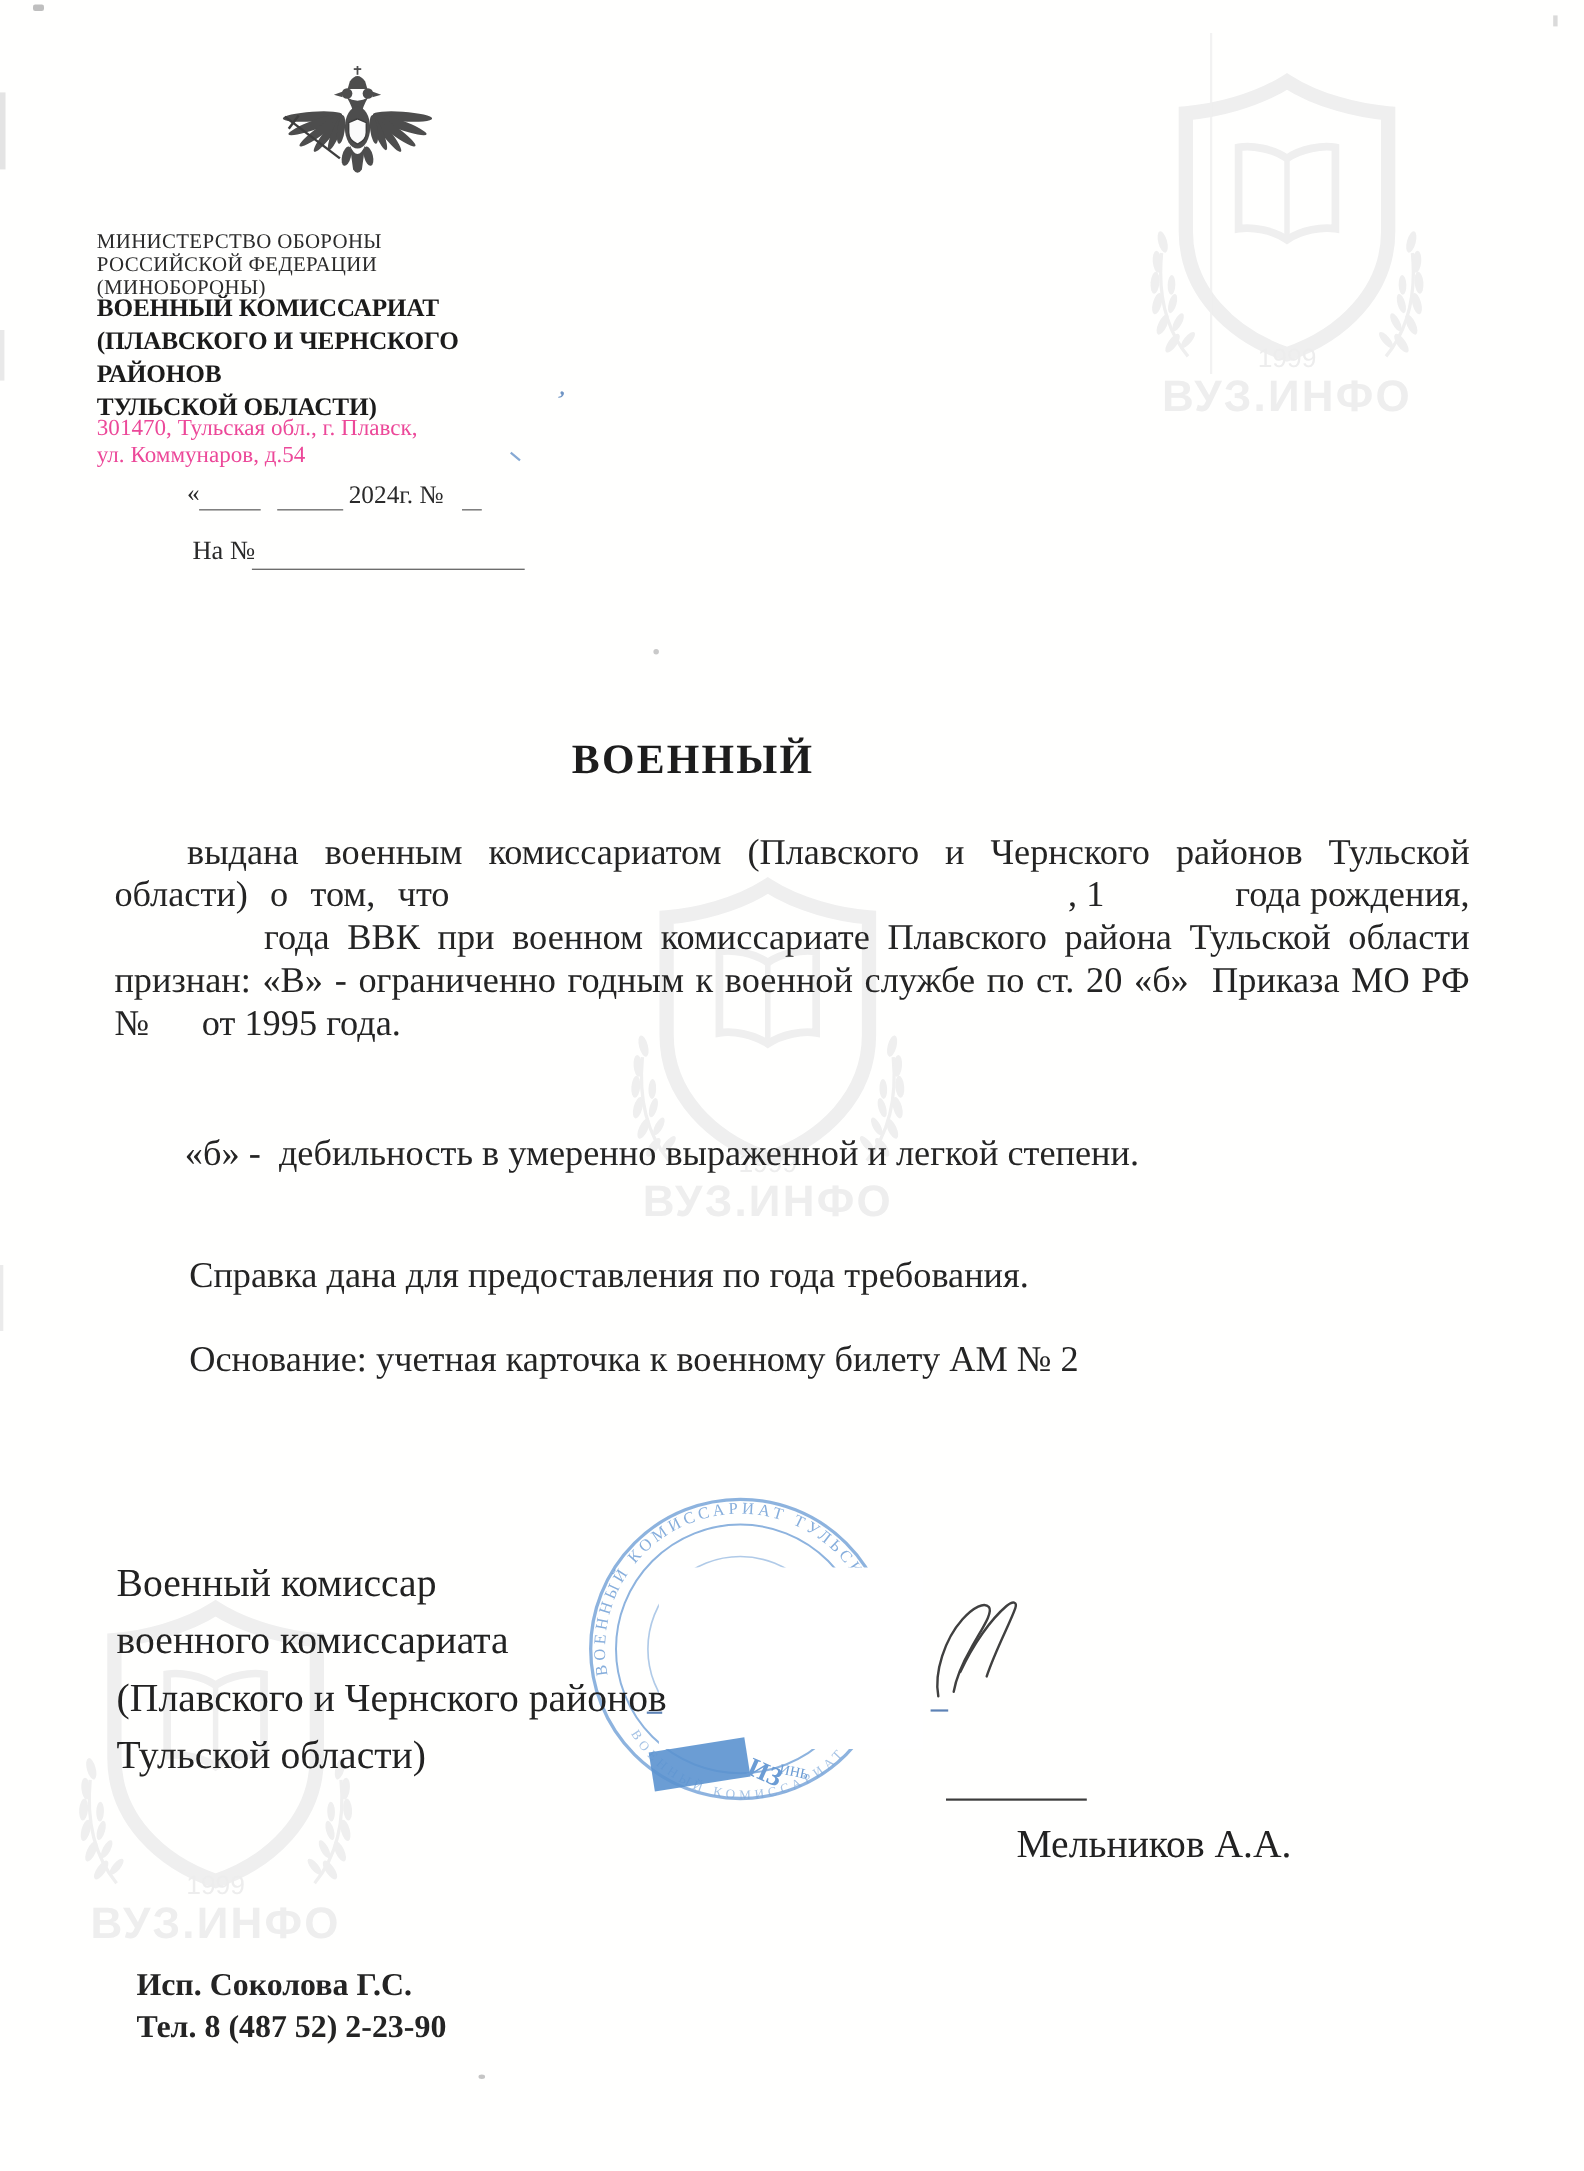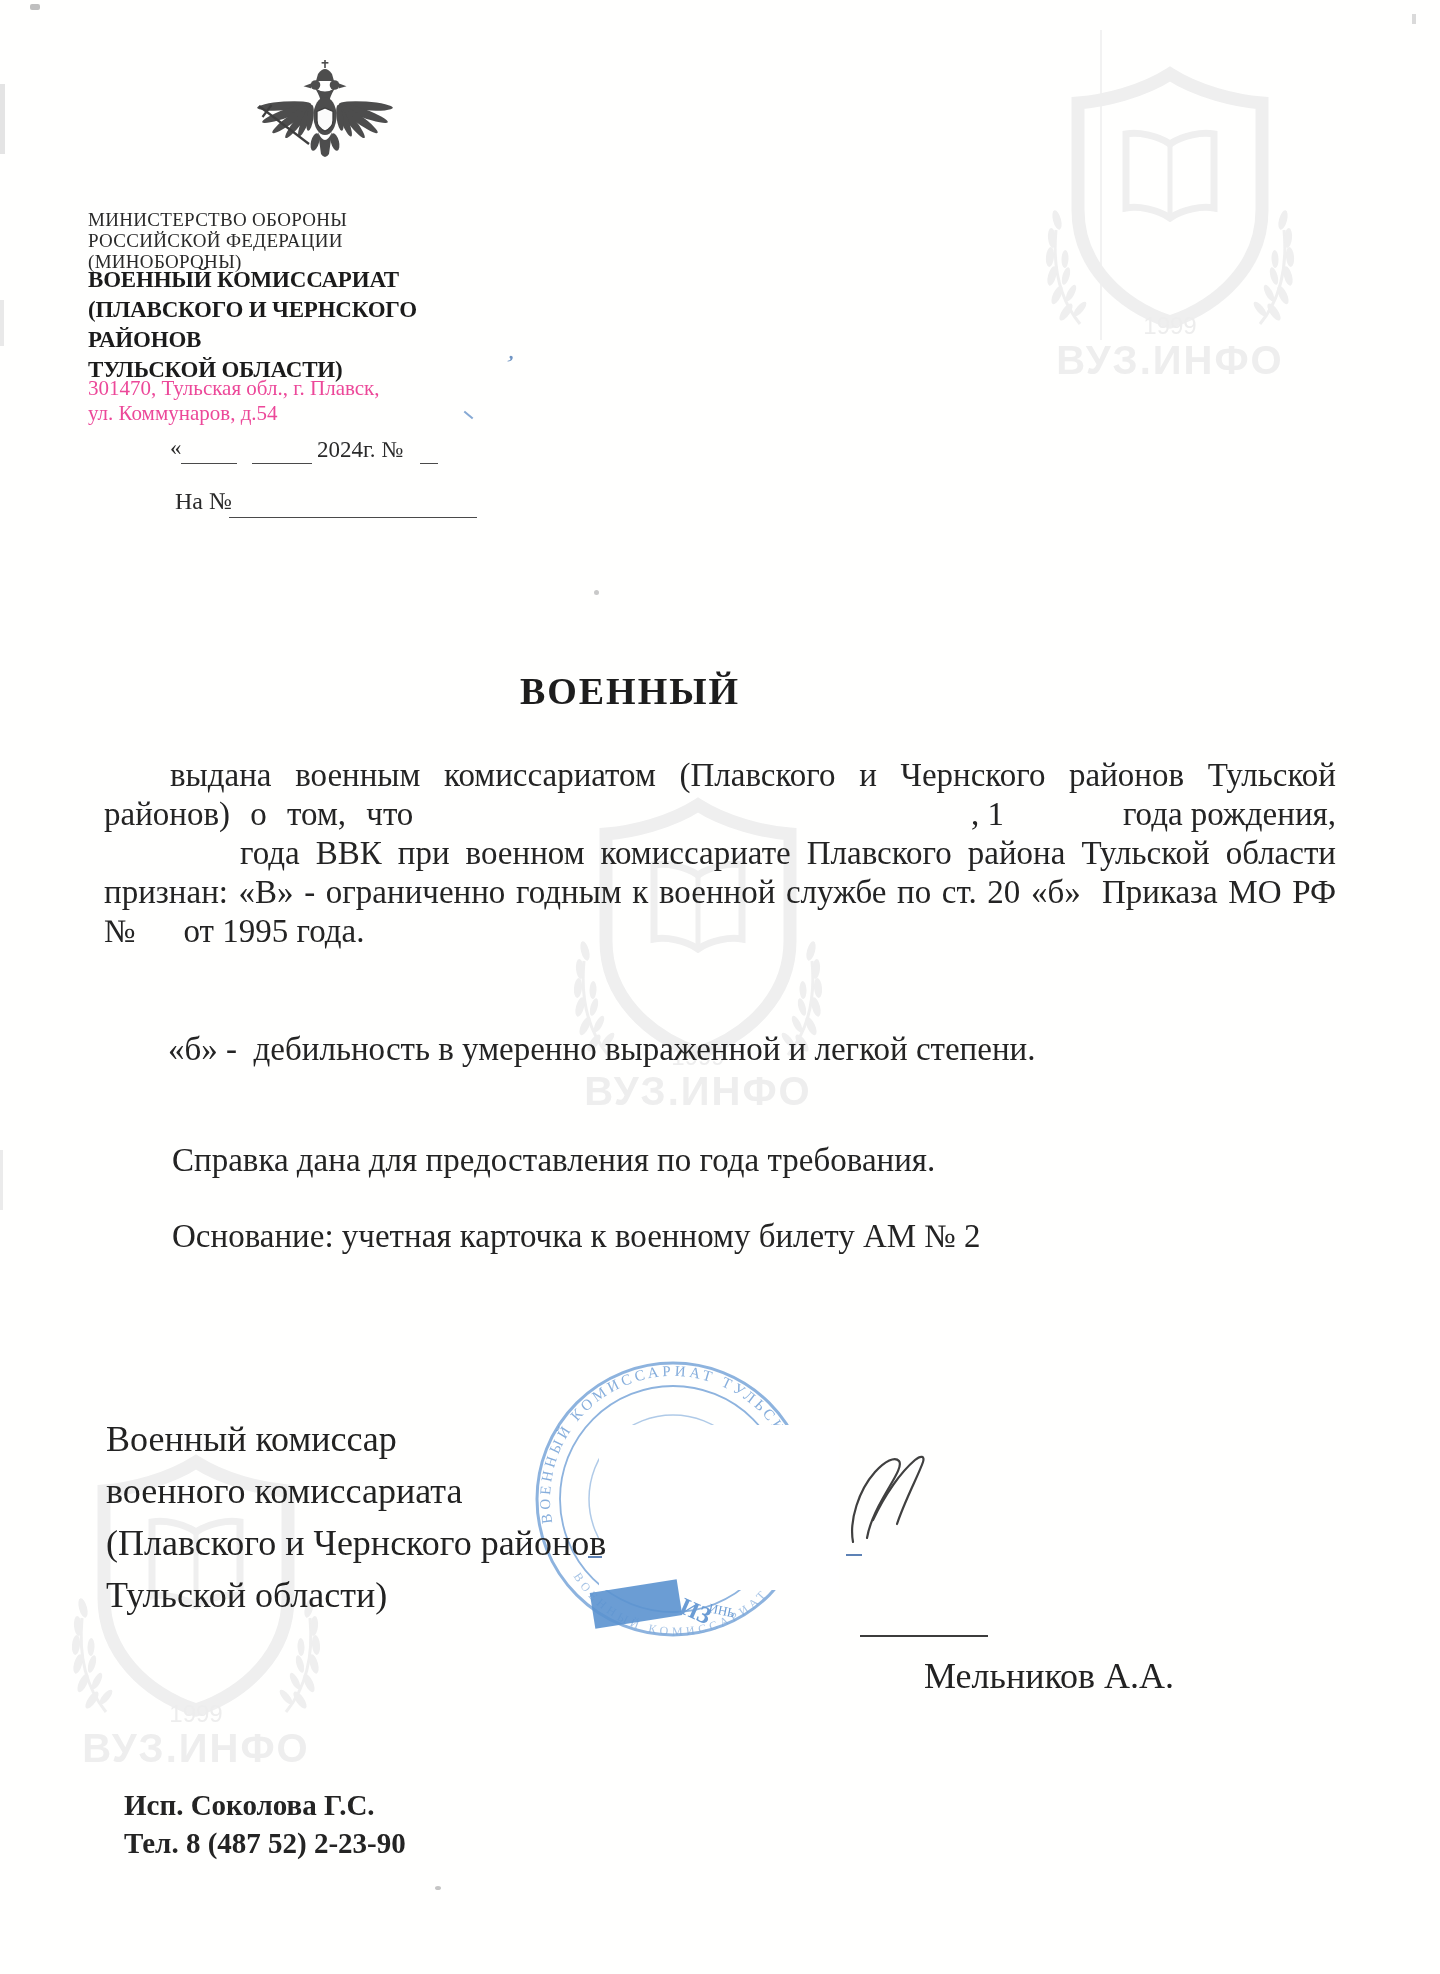--- a/index.html
+++ b/index.html
@@ -143,21 +143,21 @@
   <div class="abs uline" style="left:420px;top:462px;width:18px"></div>
 
   <span class="abs dateline" style="left:175px;top:488px;font-size:24px">На №</span>
   <div class="abs uline" style="left:229px;top:516px;width:248px"></div>
 
   <div class="abs title">ВОЕННЫЙ</div>
 
   <div class="abs bline just" style="top:755px"><span class="sp" style="width:66px"></span><span>выдана военным комиссариатом (Плавского и Чернского районов Тульской</span></div>
 
   <div class="abs bline l2wrap" style="top:794px">
-    <span class="l2a">районов) о том, что</span>
+    <span class="l2a">области) о том, что</span>
     <span class="l2b">, 1</span>
     <span class="l2c">года рождения,</span>
   </div>
 
   <div class="abs bline just" style="top:833px"><span class="sp" style="width:136px"></span><span>года ВВК при военном комиссариате Плавского района Тульской области</span></div>
 
   <div class="abs bline just" style="top:872px"><span>признан: «В» - ограниченно годным к военной службе по ст. 20 «б»&nbsp; Приказа МО РФ</span></div>
 
   <div class="abs bline" style="top:911px">
     <span>№</span><span class="sp" style="width:48px"></span><span>от 1995 года.</span>

